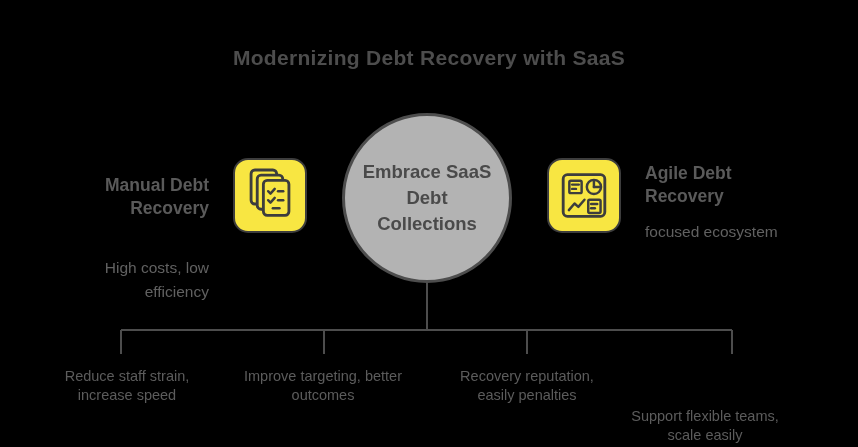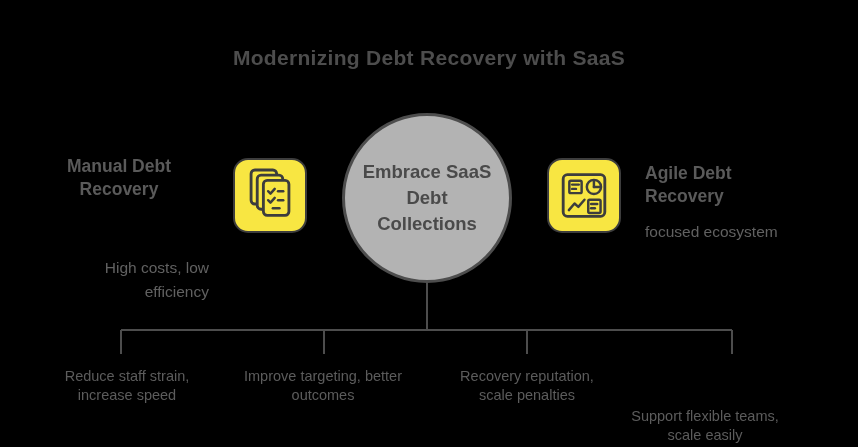--- a/index.html
+++ b/index.html
@@ -90,21 +90,21 @@
     font-weight: bold;
     line-height: 23px;
     color: var(--heading-text);
   }
   .node-subtitle {
     position: absolute;
     font-size: 15.5px;
     line-height: 23.5px;
     color: var(--body-text);
   }
-  #left-heading  { left: 29px;  top: 155px; width: 180px; text-align: center; }
+  #left-heading  { left: 29px;  top: 174px; width: 180px; text-align: right; }
   #left-subtitle { left: 29px;  top: 220px; width: 180px; text-align: right; margin-top: 36px; }
   #right-heading  { left: 645px; top: 162px; width: 190px; text-align: left; }
   #right-subtitle { left: 645px; top: 220px; width: 190px; text-align: left; }
   .benefit {
     position: absolute;
     top: 367px;
     width: 190px;
     text-align: center;
     font-size: 14.5px;
     line-height: 19px;
@@ -188,20 +188,20 @@
   <div class="benefit" id="benefit-0">
     <div>Reduce staff strain,</div>
     <div>increase speed</div>
   </div>
   <div class="benefit" id="benefit-1">
     <div>Improve targeting, better</div>
     <div>outcomes</div>
   </div>
   <div class="benefit" id="benefit-2">
     <div>Recovery reputation,</div>
-    <div>scale penalties</div>
+    <div>easily penalties</div>
   </div>
   <div class="benefit" id="benefit-3">
     <div>Support flexible teams,</div>
     <div>scale easily</div>
   </div>
 
 </div>
 
 </body></html>

